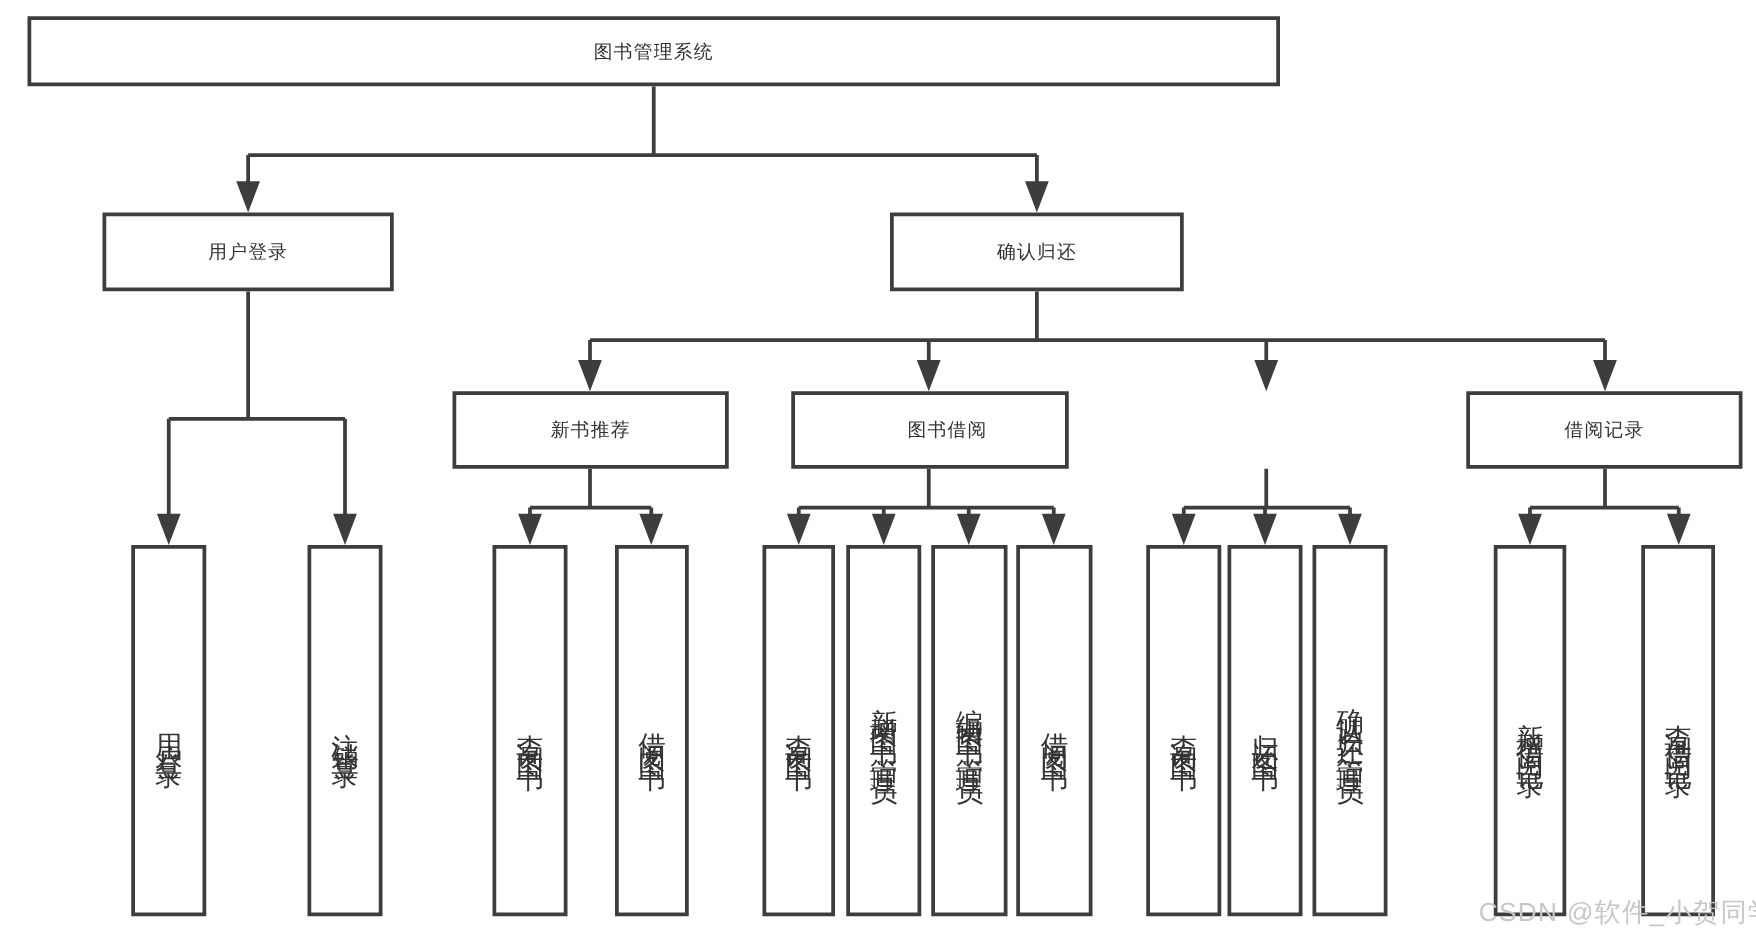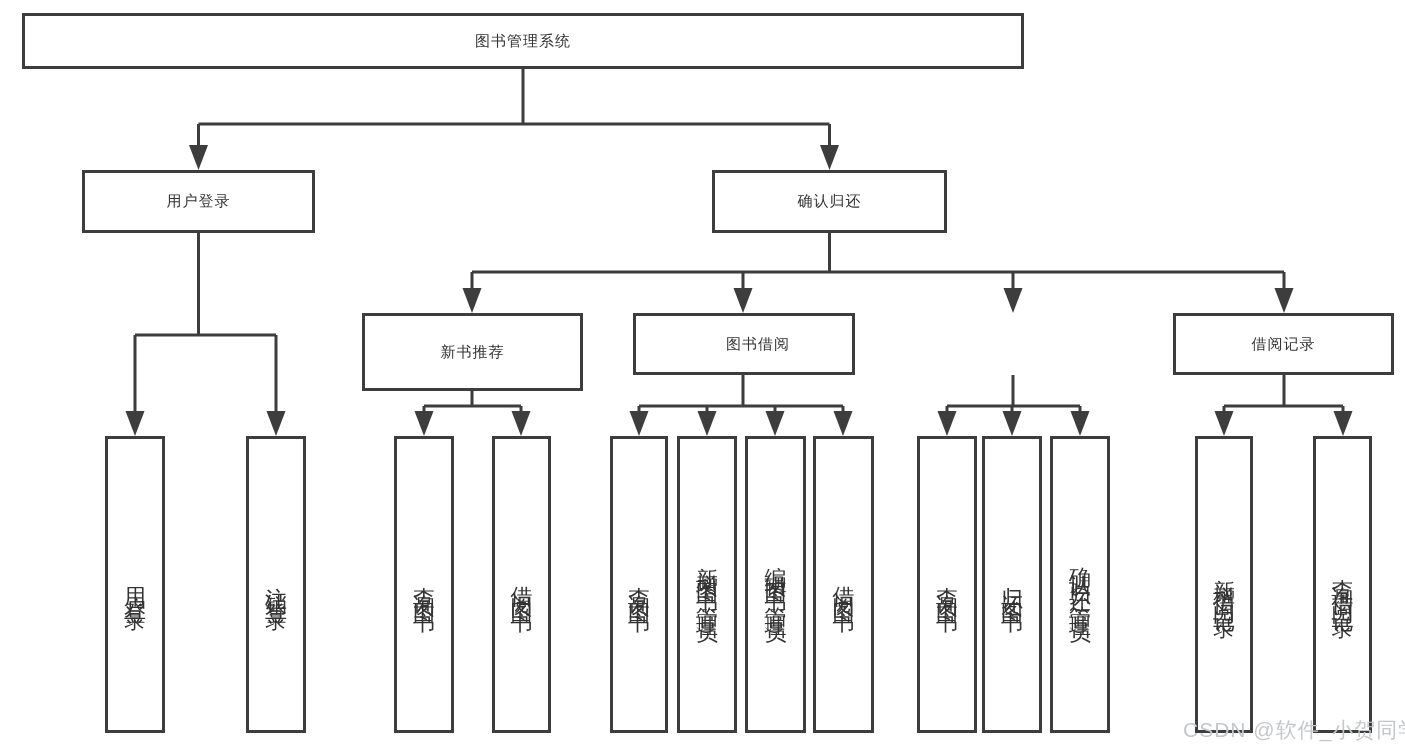--- a/index.html
+++ b/index.html
@@ -36,21 +36,21 @@
     text-orientation:mixed;
     font-size:22px;
     letter-spacing:8px;
     line-height:1;
     padding:6px 0;
   }
   
   .n-root           {left:22px;  top:13px;  width:1002px; height:56px;}
   .n-user-login     {left:82px;  top:170px; width:233px;  height:63px;}
   .n-book-mgmt      {left:712px; top:170px; width:235px;  height:63px;}
-  .n-new-book-rec   {left:362px; top:313px; width:221px;  height:78px;}
+  .n-new-book-rec   {left:362px; top:313px; width:221px;  height:62px;}
   .n-book-borrow    {left:633px; top:313px; width:222px;  height:62px;padding-left:28px;}
   .n-current-borrow {left:903px; top:313px; width:220px;  height:62px;}
   .n-borrow-records {left:1173px;top:313px; width:221px;  height:62px;}
   
   .n-login          {left:105px; top:436px; width:60px; height:297px;}
   .n-logout         {left:246px; top:436px; width:60px; height:297px;}
   .n-rec-query      {left:394px; top:436px; width:60px; height:297px;}
   .n-rec-borrow     {left:492px; top:436px; width:59px; height:297px;}
   .n-bb-query       {left:610px; top:436px; width:58px; height:297px;}
   .n-bb-add         {left:677px; top:436px; width:60px; height:297px;}

